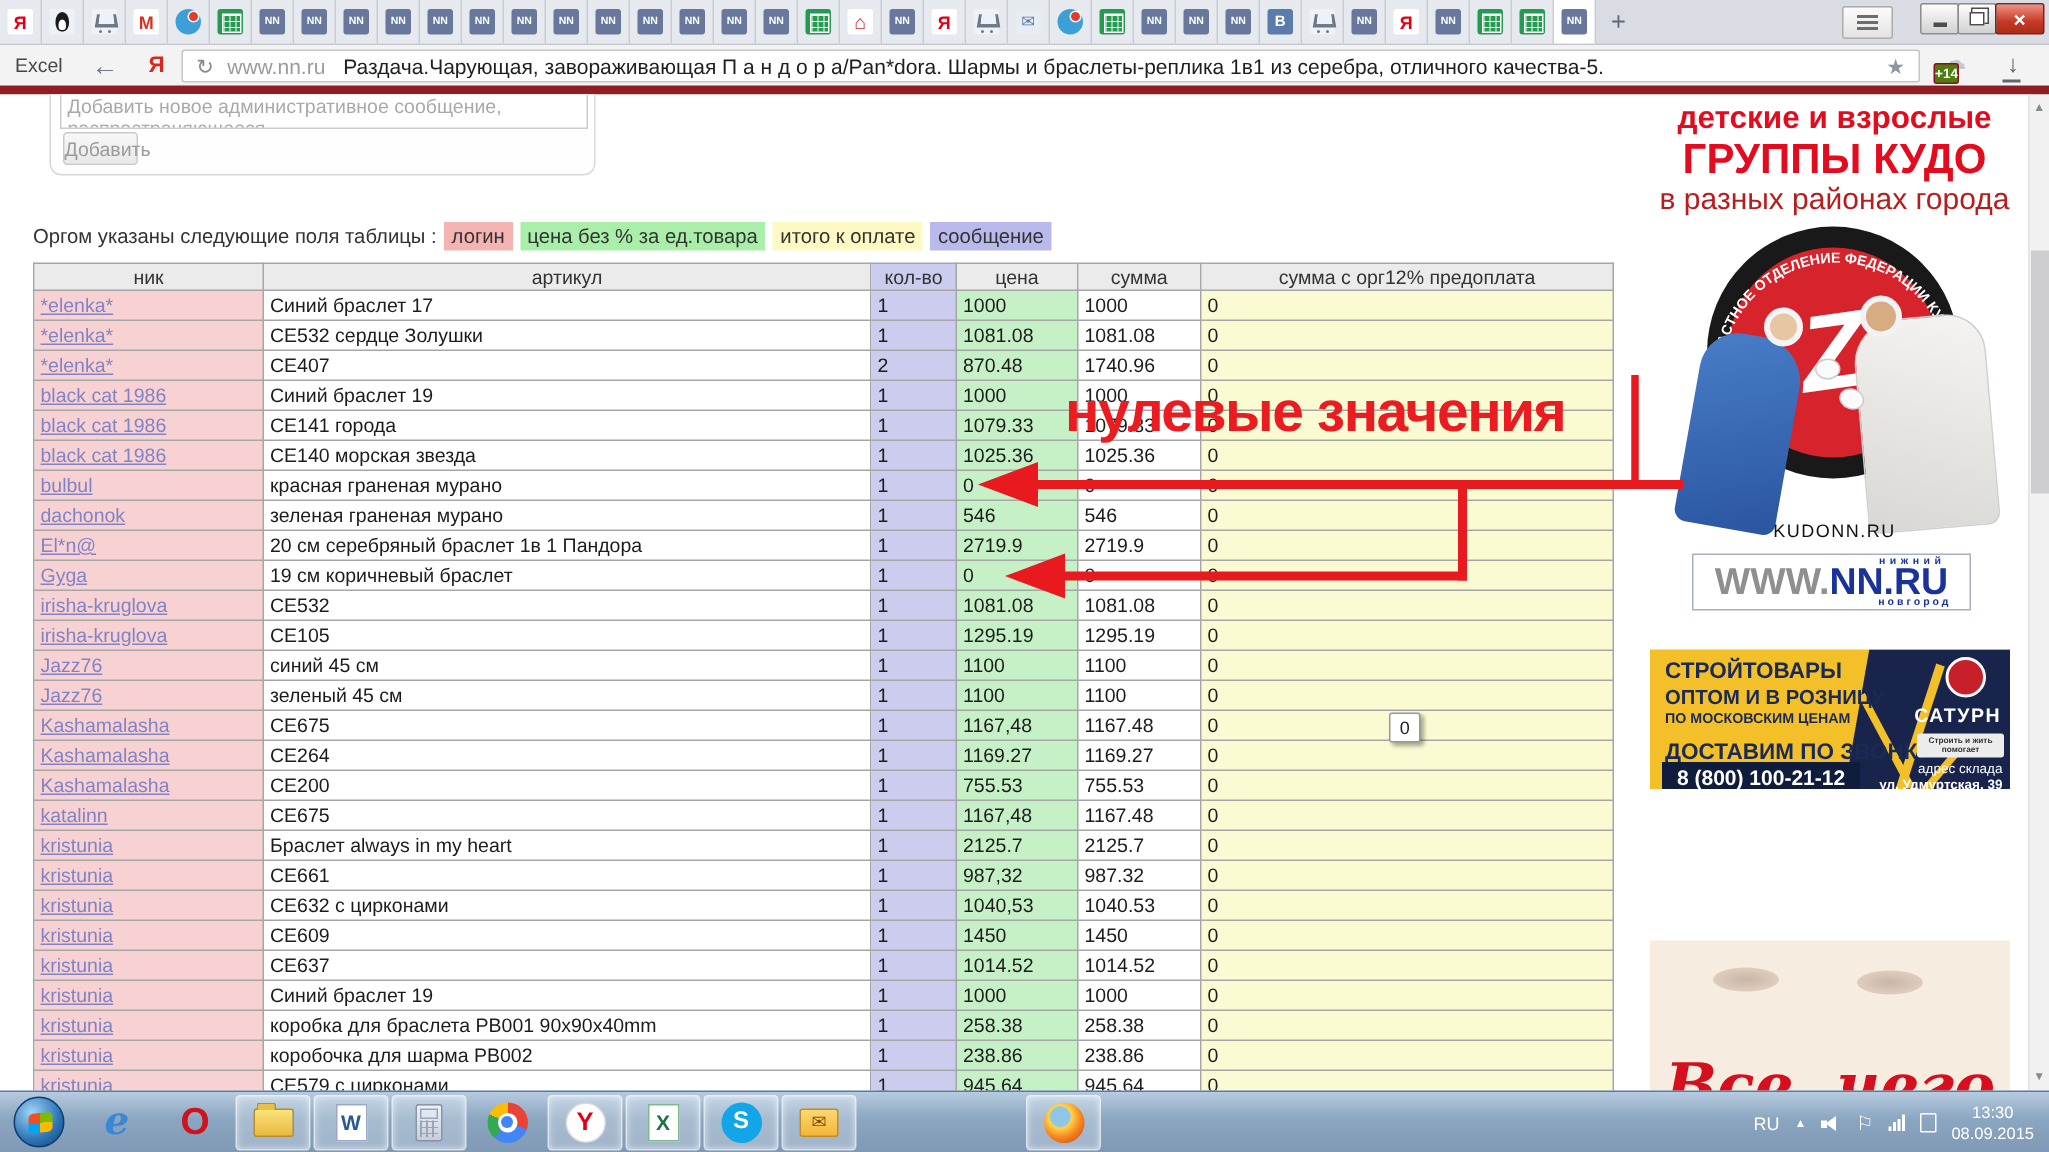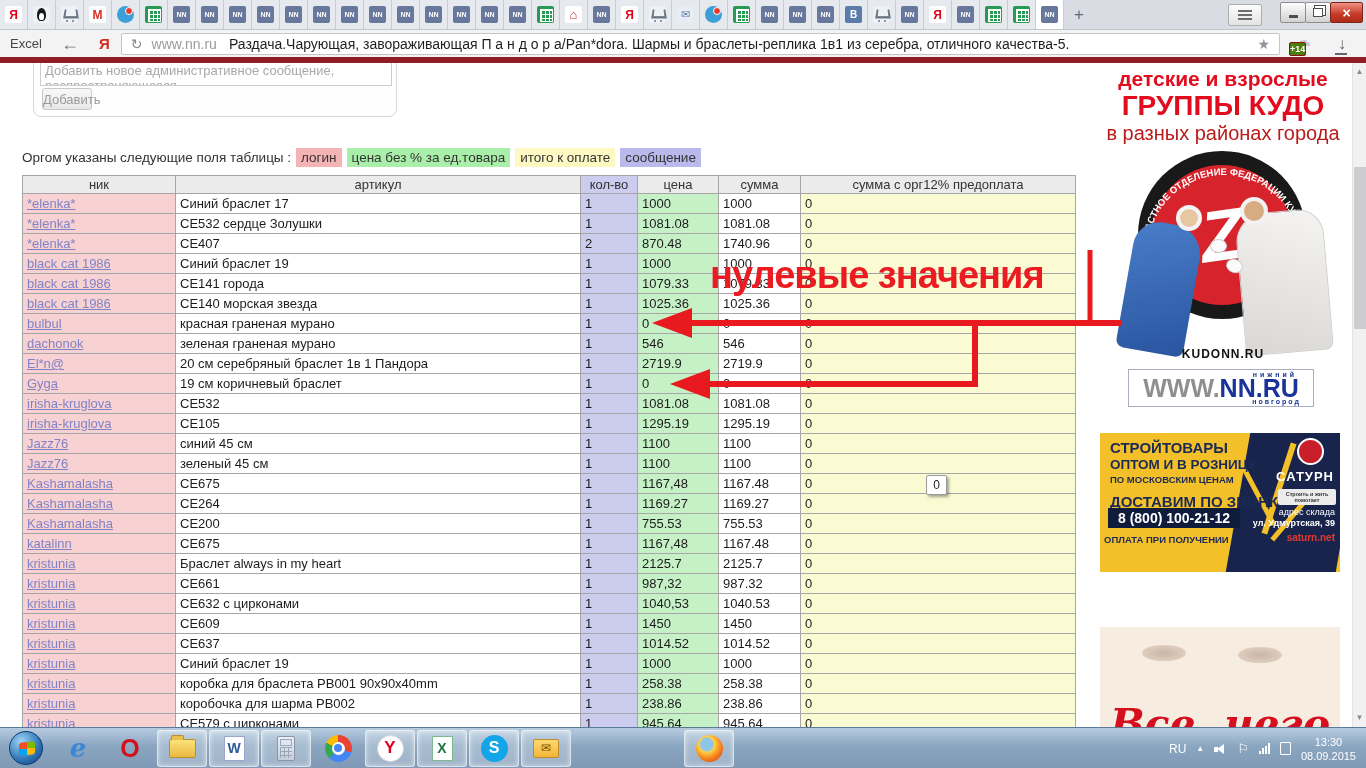--- a/index.html
+++ b/index.html
@@ -97,28 +97,28 @@
 .klogo-ring{position:absolute;left:24px;top:0;width:168px;height:168px;border-radius:50%;background:#191919}
 .klogo-red{position:absolute;left:38px;top:14px;width:140px;height:140px;border-radius:50%;background:#d7232b}
 .klogo-z{position:absolute;left:38px;top:14px;width:140px;height:140px;display:flex;align-items:center;justify-content:center;color:#fff;font-size:72px;font-weight:bold;font-style:italic;transform:rotate(-8deg)}
 .karc{position:absolute;left:0;top:0}
 .f-blue{position:absolute;left:12px;top:72px;width:68px;height:130px;background:linear-gradient(160deg,#4a7ec8,#2a55a0);border-radius:26px 30px 8px 8px;transform:rotate(10deg)}
 .f-blue-head{position:absolute;left:62px;top:54px;width:26px;height:26px;border-radius:50%;background:#e7c6a2;border:4px solid #f4f4f4}
 .f-white{position:absolute;right:4px;top:60px;width:88px;height:142px;background:linear-gradient(200deg,#f5f4f2,#d9d7d3);border:1px solid #cfcfcf;border-radius:30px 26px 8px 8px;transform:rotate(-5deg)}
 .f-white-head{position:absolute;right:64px;top:46px;width:28px;height:28px;border-radius:50%;background:#d8ac82;border:4px solid #f2f2f2}
 .glove{position:absolute;width:17px;height:14px;border-radius:50%;background:#fbfbfb;border:1px solid #ccc}
 .glove.g1{left:96px;top:88px}.glove.g2{left:112px;top:108px;transform:rotate(20deg)}
-.klogo-url{position:absolute;left:0;right:0;bottom:4px;color:#111;font-weight:bold;font-size:12px;letter-spacing:1px}
+.klogo-url{position:absolute;left:0;right:0;bottom:4px;color:#111;font-weight:normal;font-size:12px;letter-spacing:1px}
 .nn-banner{position:absolute;left:28px;top:306px;width:186px;height:38px;border:1px solid #a8b0bf;background:#fff;display:flex;align-items:center;justify-content:center}
 .nn-www{color:#8f8f8f;font-size:25px;font-weight:bold}
 .nn-dom{color:#19339a;font-size:25px;font-weight:bold}
 .nn-top{position:absolute;top:1px;right:16px;font-size:7px;color:#19339a;font-weight:bold;letter-spacing:3px}
 .nn-bot{position:absolute;bottom:1px;right:12px;font-size:7px;color:#19339a;font-weight:bold;letter-spacing:2px}
 
-.ad-saturn{position:absolute;left:0;top:370px;width:240px;height:139px;background:#f3c029;overflow:hidden}
+.ad-saturn{position:absolute;left:0;top:370px;width:240px;height:93px;background:#f3c029;overflow:hidden}
 .sat-dark{position:absolute;right:-8px;top:0;width:110px;height:100%;background:#18244c;transform:skewX(-10deg)}
 .sat-crane{position:absolute;background:#f3c029}
 .cr1{right:58px;top:8px;width:6px;height:95px;transform:rotate(18deg)}
 .cr2{right:80px;top:26px;width:5px;height:70px;transform:rotate(-28deg)}
 .cr3{right:46px;top:54px;width:5px;height:60px;transform:rotate(40deg)}
 .sat-t1{position:absolute;left:10px;top:6px;color:#1b2a55;font-size:15px;font-weight:bold}
 .sat-t2{position:absolute;left:10px;top:24px;color:#1b2a55;font-size:13.5px;font-weight:bold}
 .sat-t3{position:absolute;left:10px;top:41px;color:#1b2a55;font-size:9.5px;font-weight:bold}
 .sat-t4{position:absolute;left:10px;top:60px;color:#1b2a55;font-size:15px;font-weight:bold}
 .sat-phone{position:absolute;left:8px;top:75px;background:#101c3c;color:#fff;font-size:14px;font-weight:bold;padding:2px 10px}

